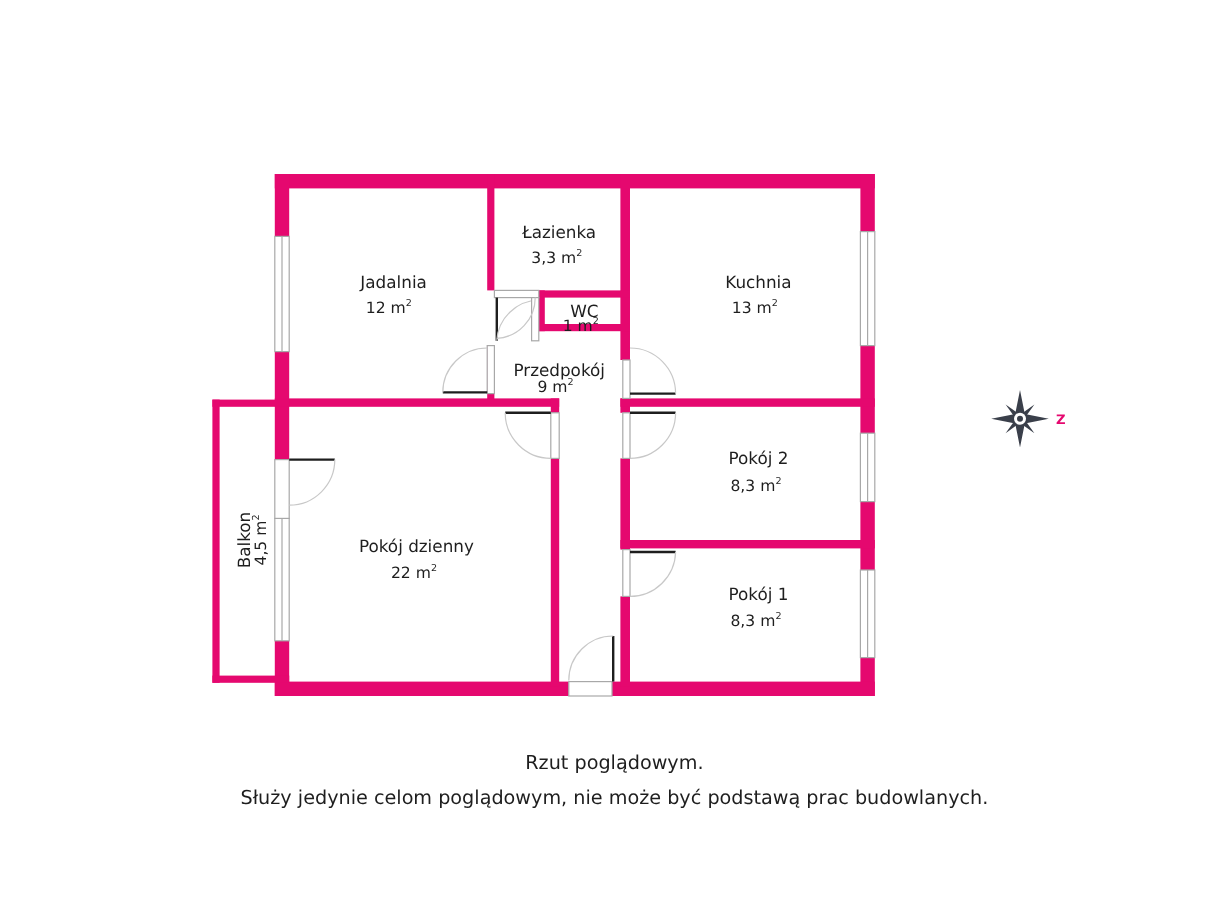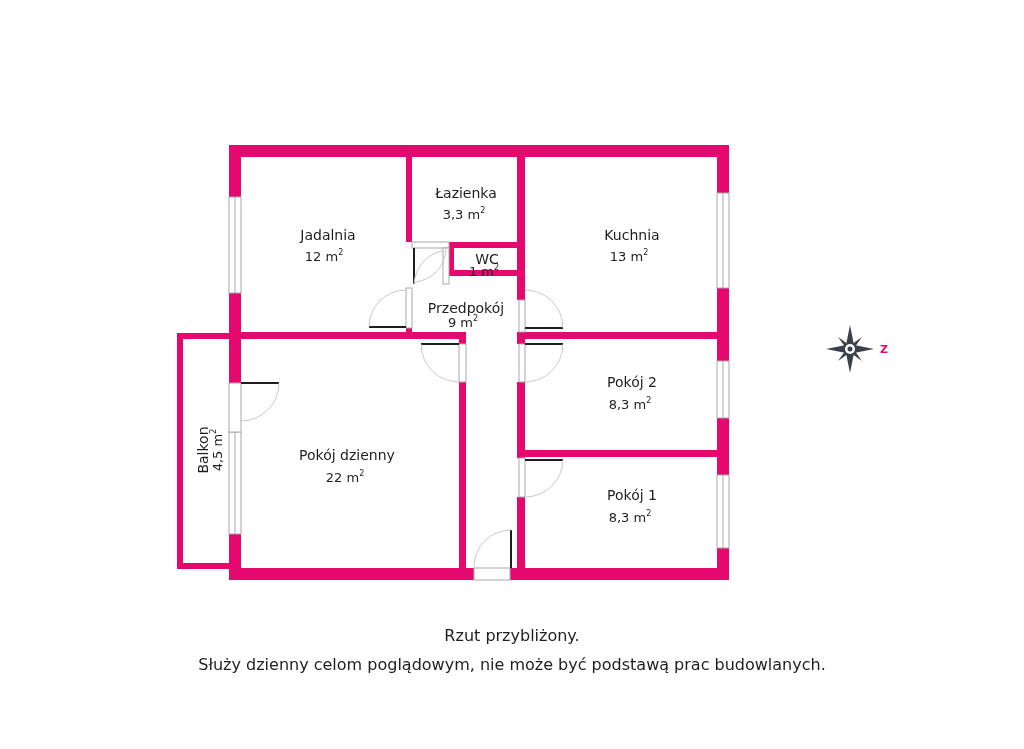--- a/index.html
+++ b/index.html
@@ -149,14 +149,14 @@
   <g transform="translate(850,349)">
     <path d="M0 -24 L4 -4 L24 0 L4 4 L0 24 L-4 4 L-24 0 L-4 -4 Z" fill="#3a3f4a"></path>
     <path d="M-12 -12 L2 -2 L12 12 L-2 2 Z" fill="#3a3f4a"></path>
     <path d="M12 -12 L2 2 L-12 12 L-2 -2 Z" fill="#3a3f4a"></path>
     <circle cx="0" cy="0" r="5" fill="#ffffff"></circle>
     <circle cx="0" cy="0" r="2.5" fill="#3a3f4a"></circle>
   </g>
   <text class="compass-n" x="880" y="353" fill="#e5086f">Z</text>
 </svg>
 
-<div id="line1" class="disclaimer">Rzut przybliżony.</div>
-<div id="line2" class="disclaimer">Służy dzienny celom poglądowym, nie może być podstawą prac budowlanych.</div>
+<div id="line1" class="disclaimer">Rzut poglądowym.</div>
+<div id="line2" class="disclaimer">Służy jedynie celom poglądowym, nie może być podstawą prac budowlanych.</div>
 
 </body></html>

